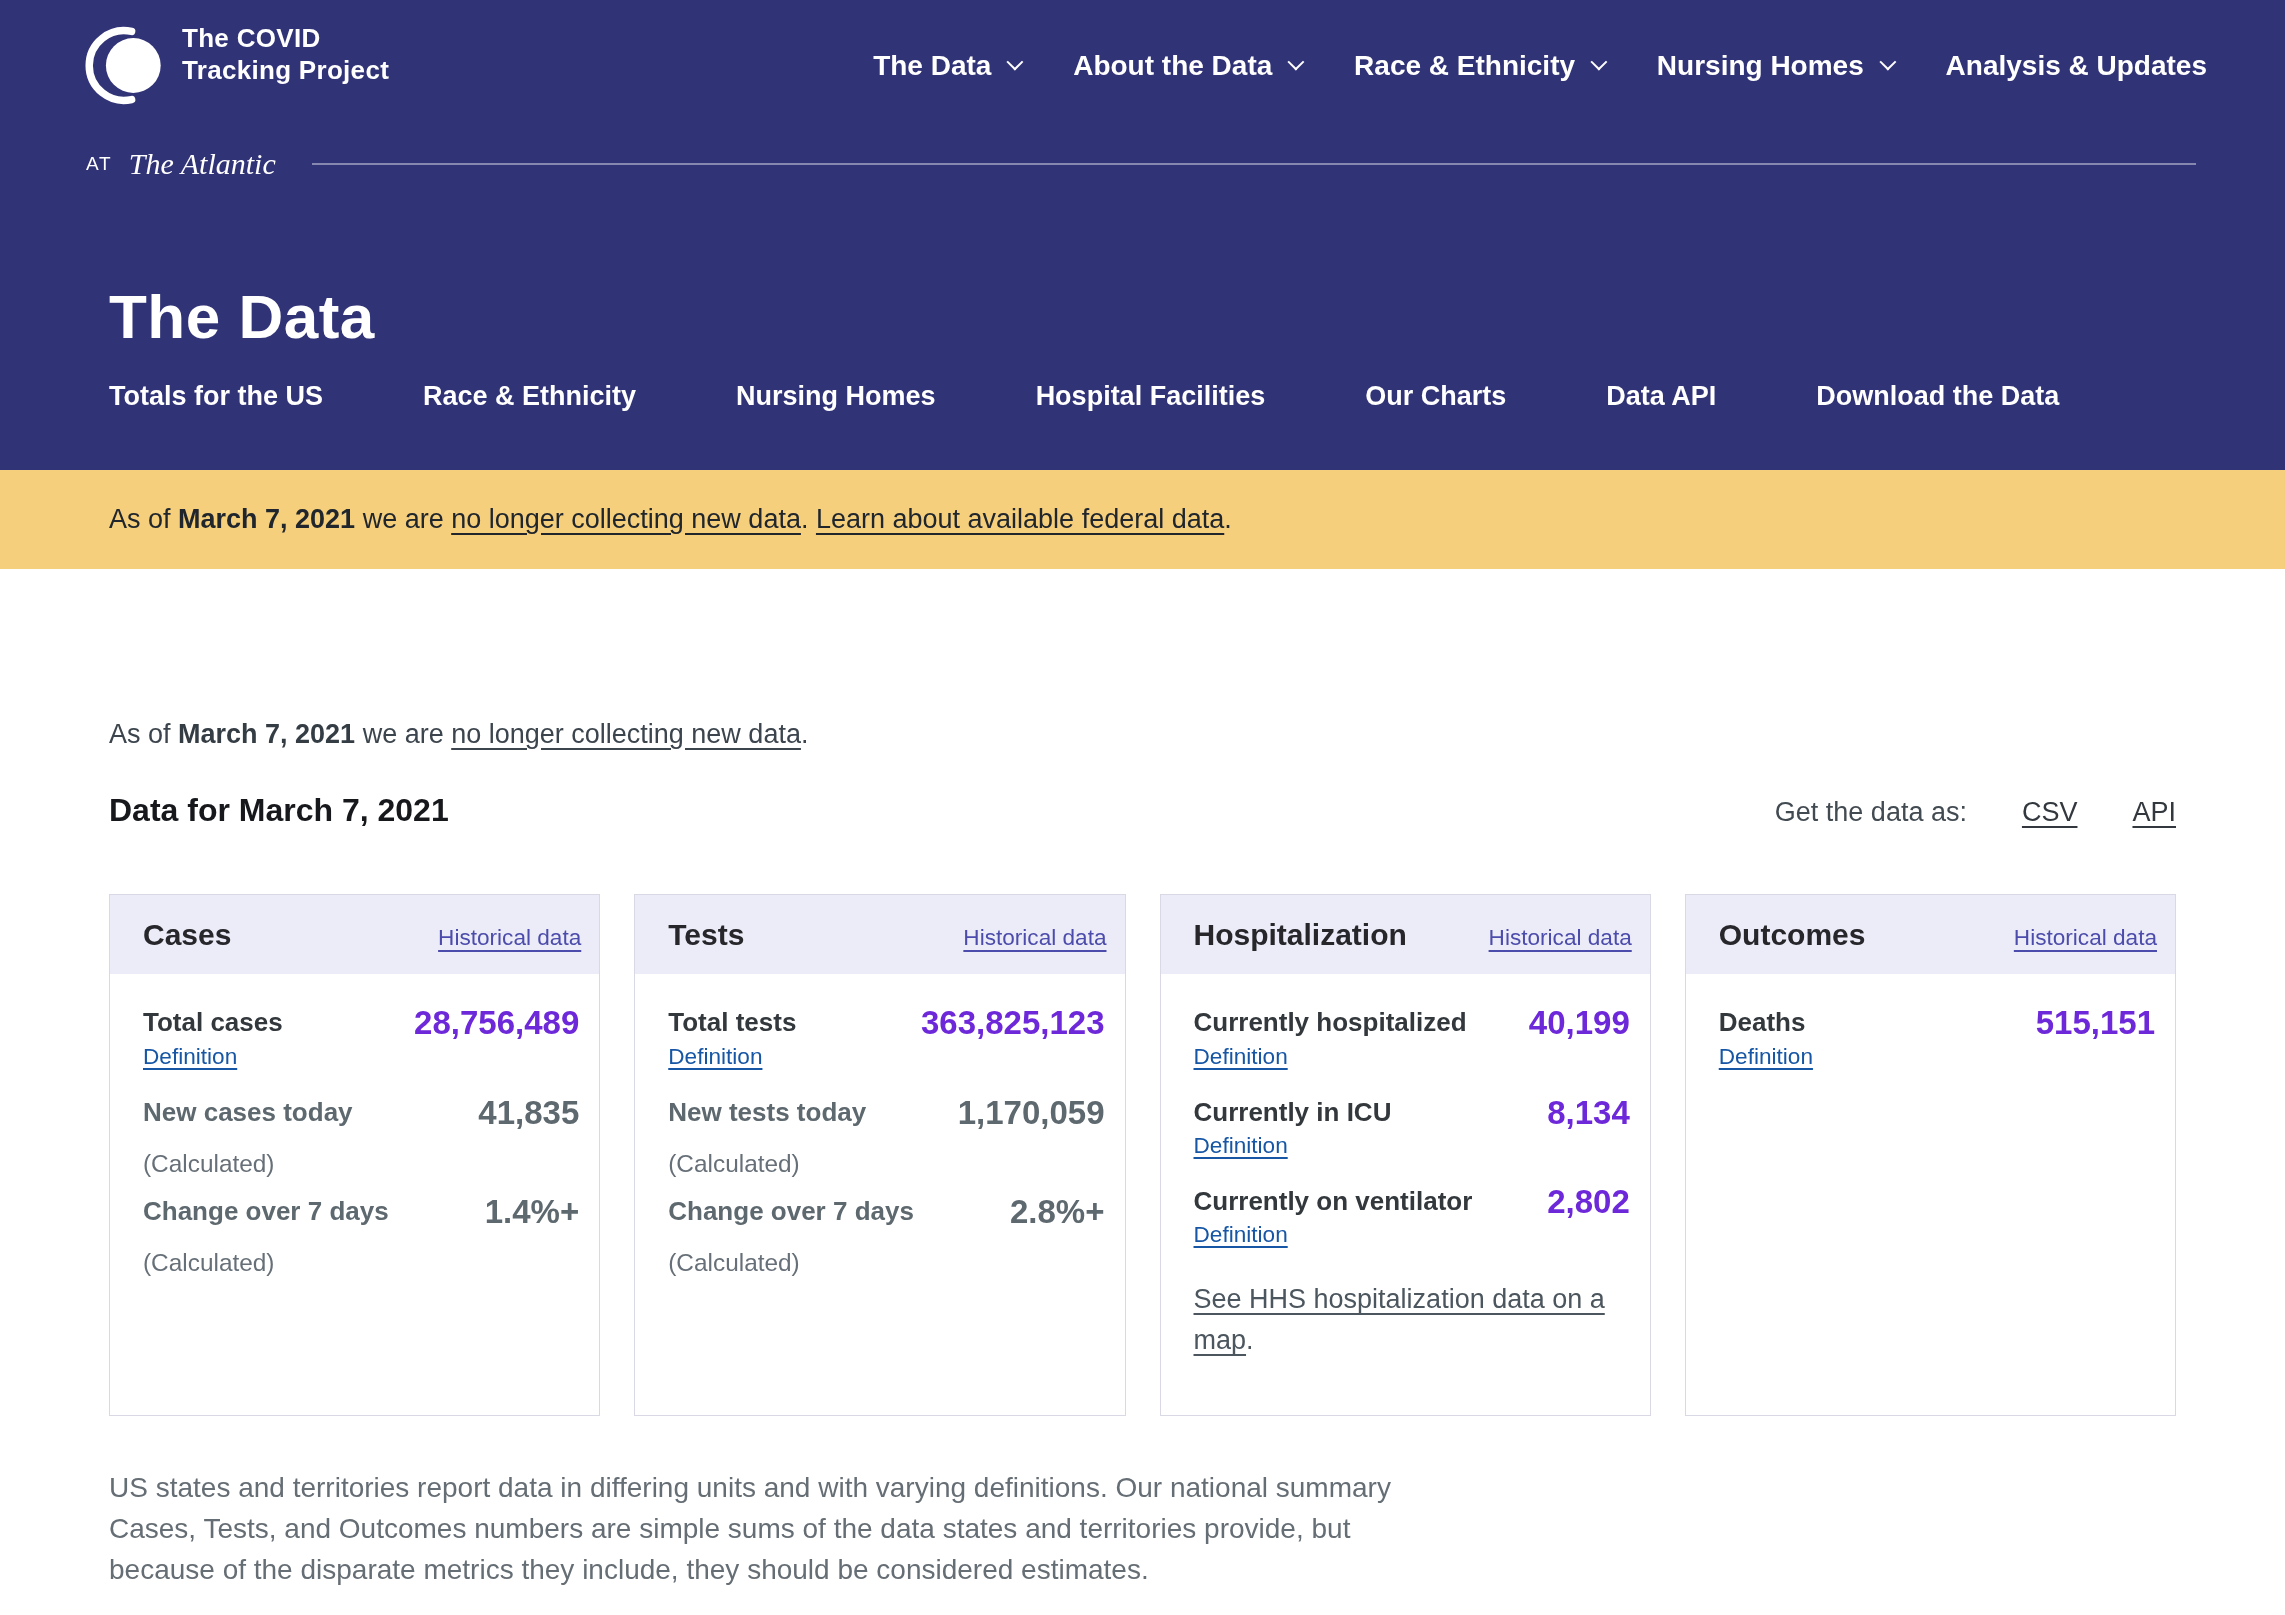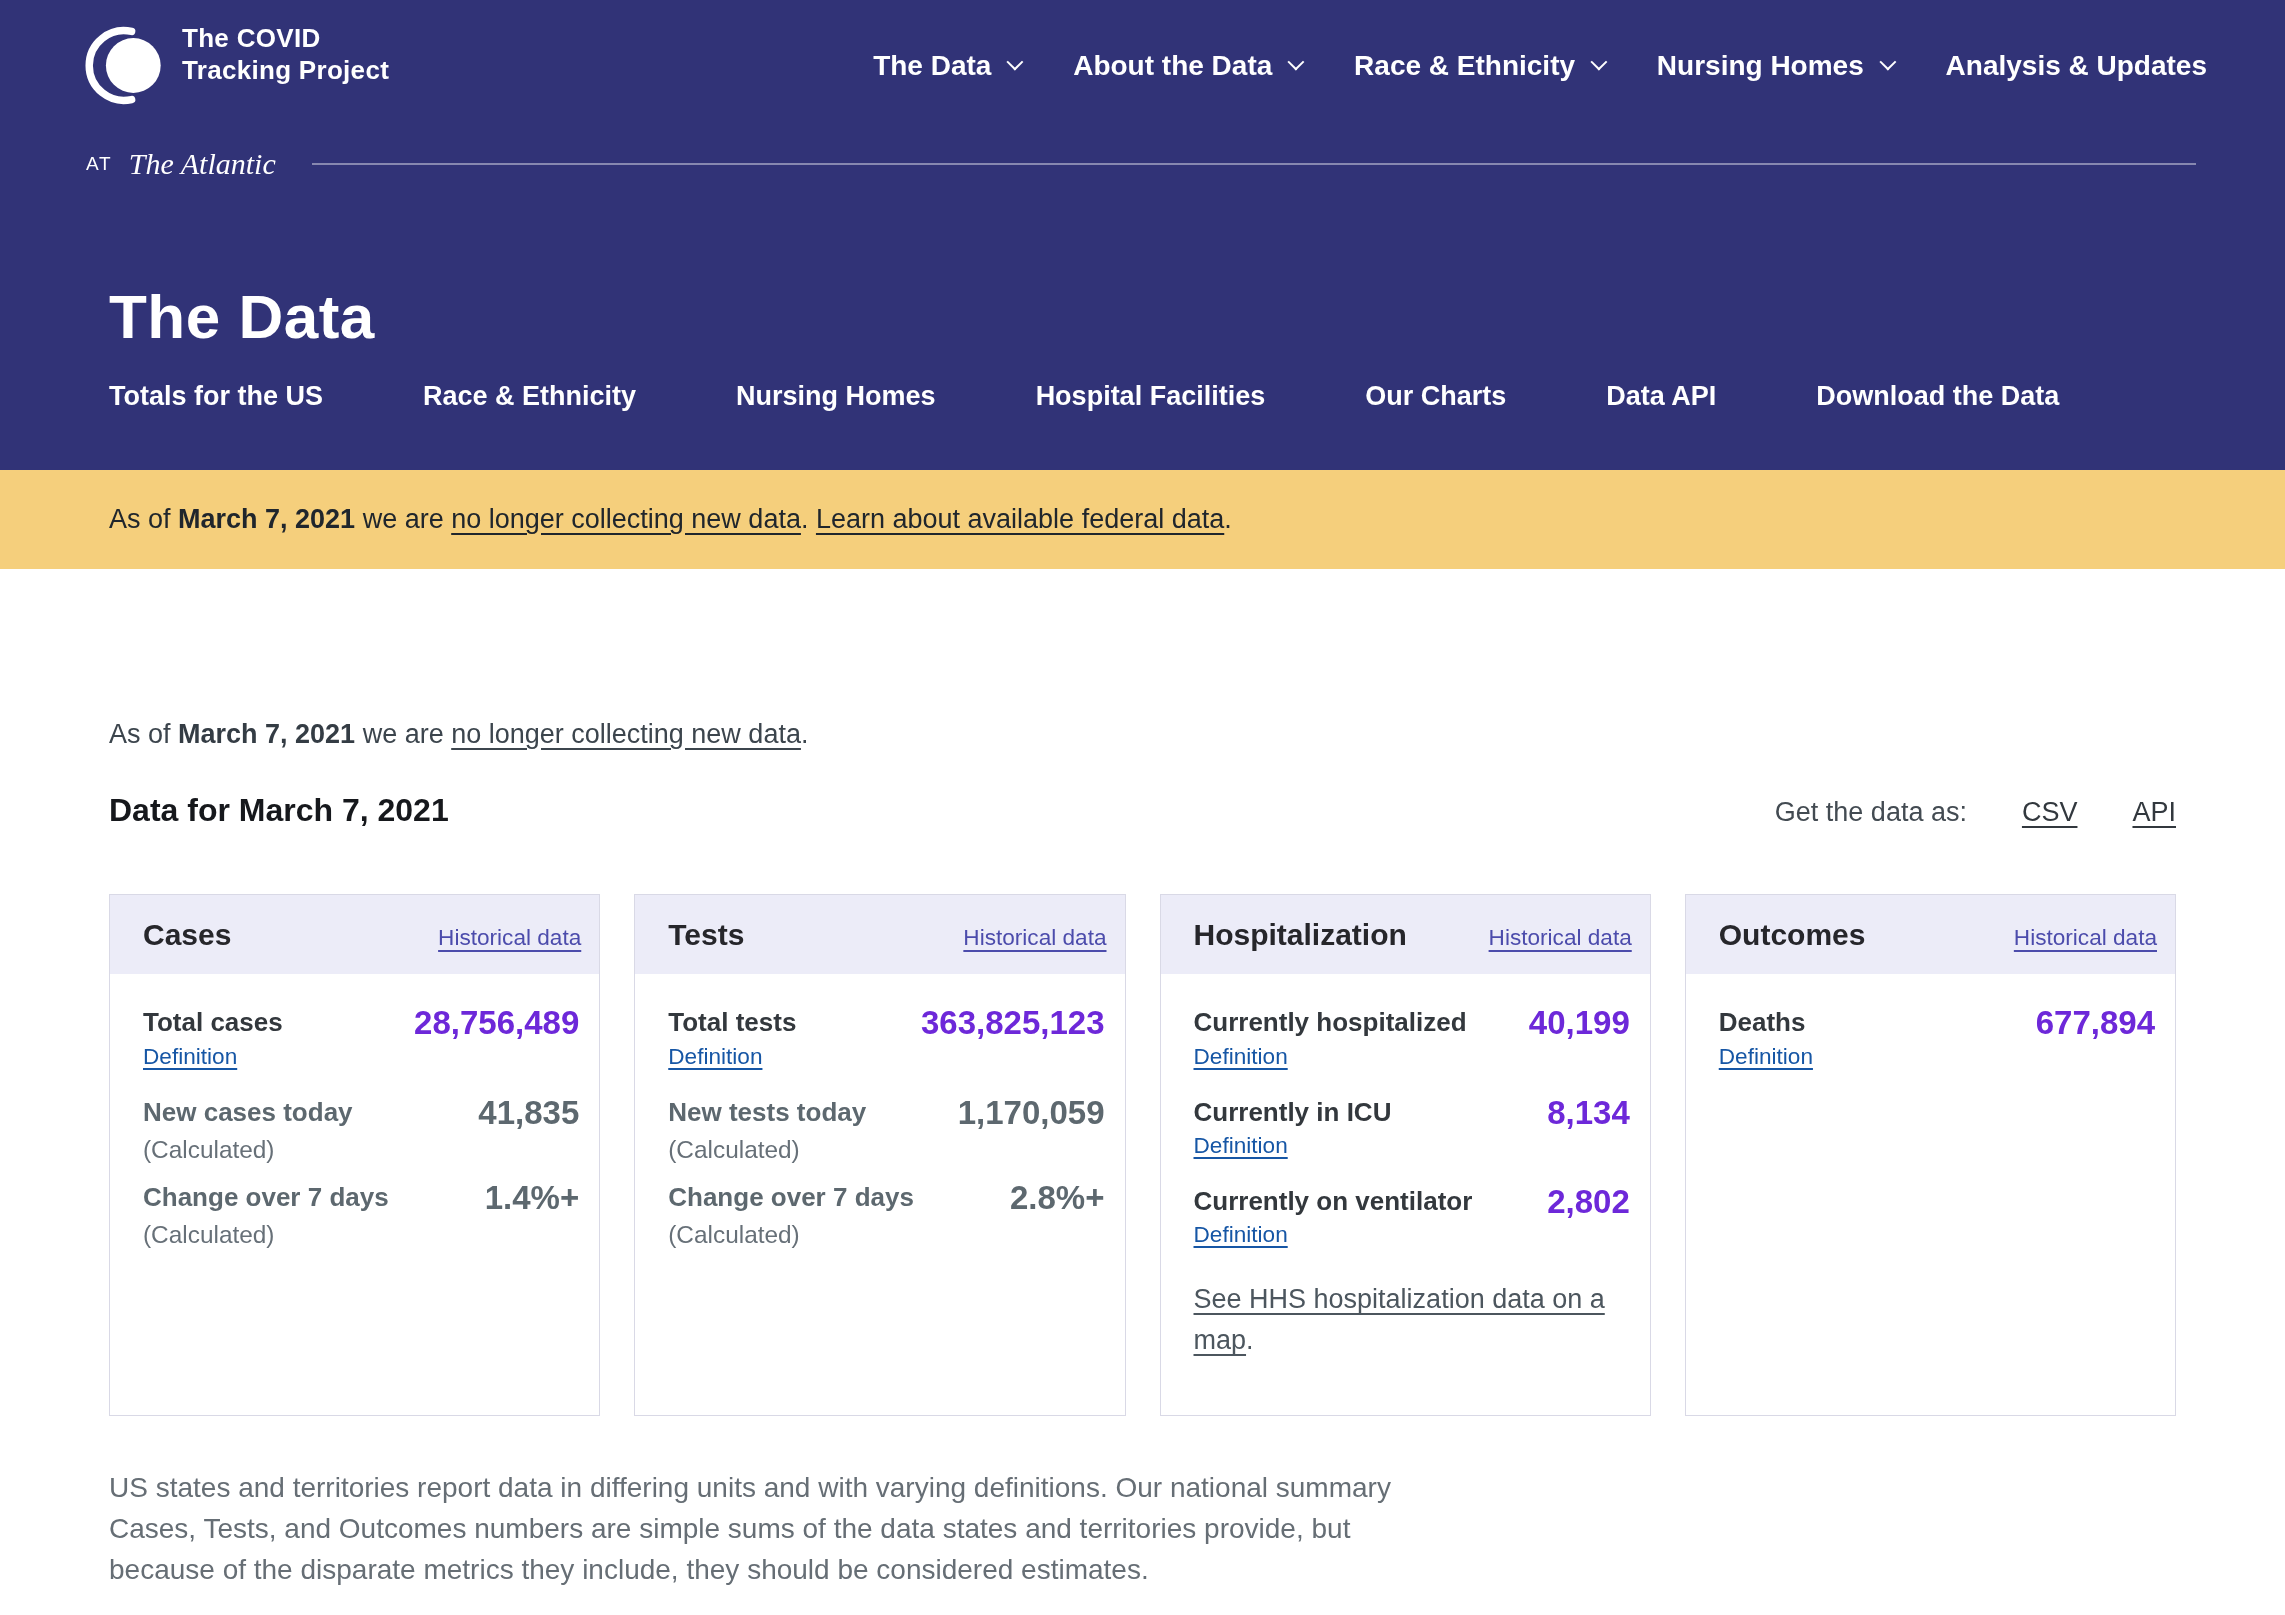--- a/index.html
+++ b/index.html
@@ -101,21 +101,21 @@
   .stat-label { font-size: 26px; font-weight: bold; line-height: 31px; }
   .stat-value { font-size: 33px; font-weight: bold; white-space: nowrap; line-height: 31px; }
   .dark .stat-label { color: #33383d; }
   .dark .stat-value { color: #6d28d9; }
   .gray .stat-label { color: #5d686f; }
   .gray .stat-value { color: #5d686f; }
   .def-link {
     display: inline-block; margin-top: 5.4px;
     font-size: 22.6px; color: #1656a5; text-decoration: underline; text-underline-offset: 3.6px;
   }
-  .calc-note { font-size: 24.4px; color: #677078; margin: 8px 0 18px; }
+  .calc-note { font-size: 24.4px; color: #677078; margin: 22px 0 18px; }
   .row-gap { height: 27px; }
 
   .hhs-link-wrap { margin-top: 31px; font-size: 27px; color: #4c565e; line-height: 41px; max-width: 425px; }
   .hhs-link-wrap a { color: #4c565e; text-decoration: underline; text-underline-offset: 5.4px; }
 
   .disclaimer {
     margin-top: 51px; max-width: 1343px;
     font-size: 28px; line-height: 41px; color: #666e75;
   }
 </style>
@@ -284,21 +284,21 @@
     </section>
 
     <section class="card">
       <div class="card-header">
         <h3 class="card-title">Outcomes</h3>
         <a class="hist-link">Historical data</a>
       </div>
       <div class="card-body">
         <div class="stat-row dark">
           <span class="stat-label">Deaths</span>
-          <span class="stat-value">677,894</span>
+          <span class="stat-value">515,151</span>
         </div>
         <a class="def-link">Definition</a>
       </div>
     </section>
 
   </div>
 
   <p class="disclaimer">US states and territories report data in differing units and with varying definitions. Our national summary Cases, Tests, and Outcomes numbers are simple sums of the data states and territories provide, but because of the disparate metrics they include, they should be considered estimates.</p>
 </main>
 

